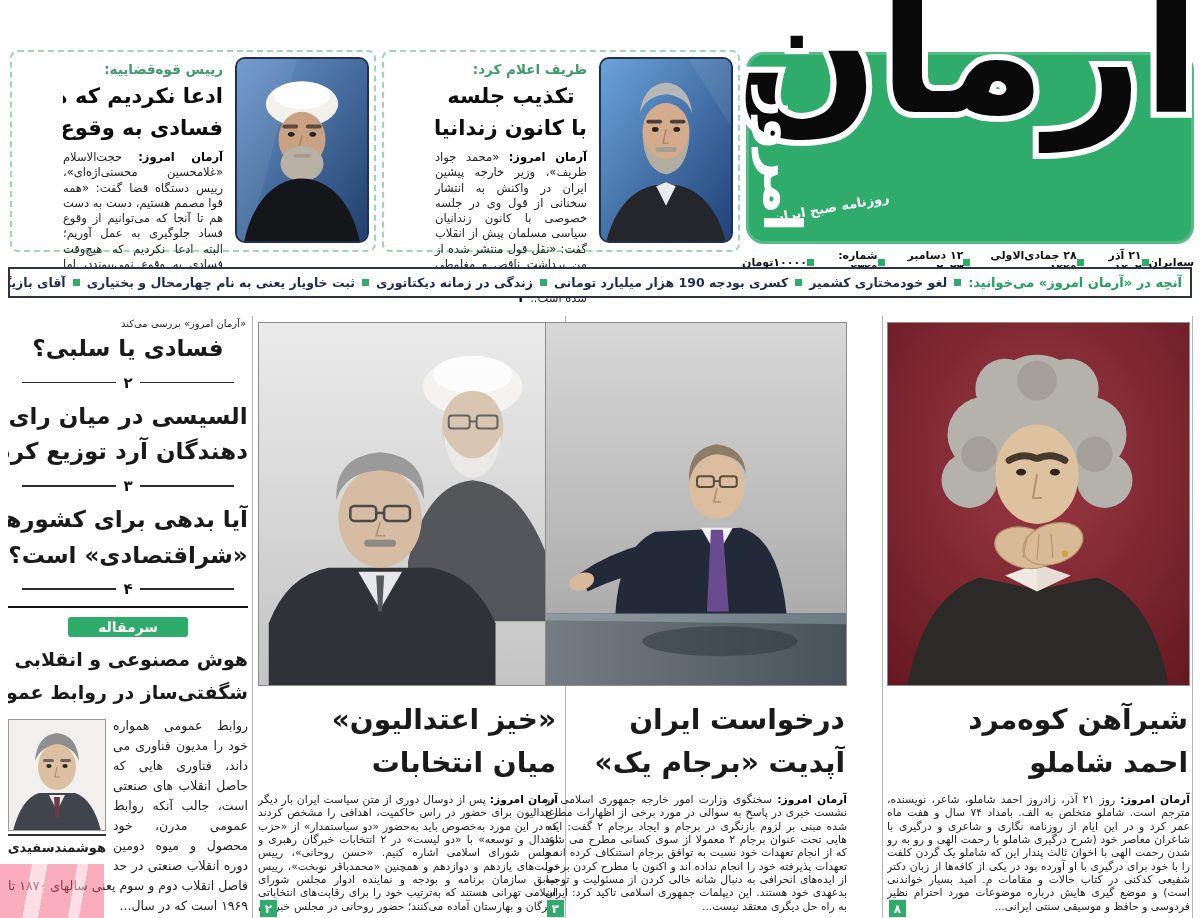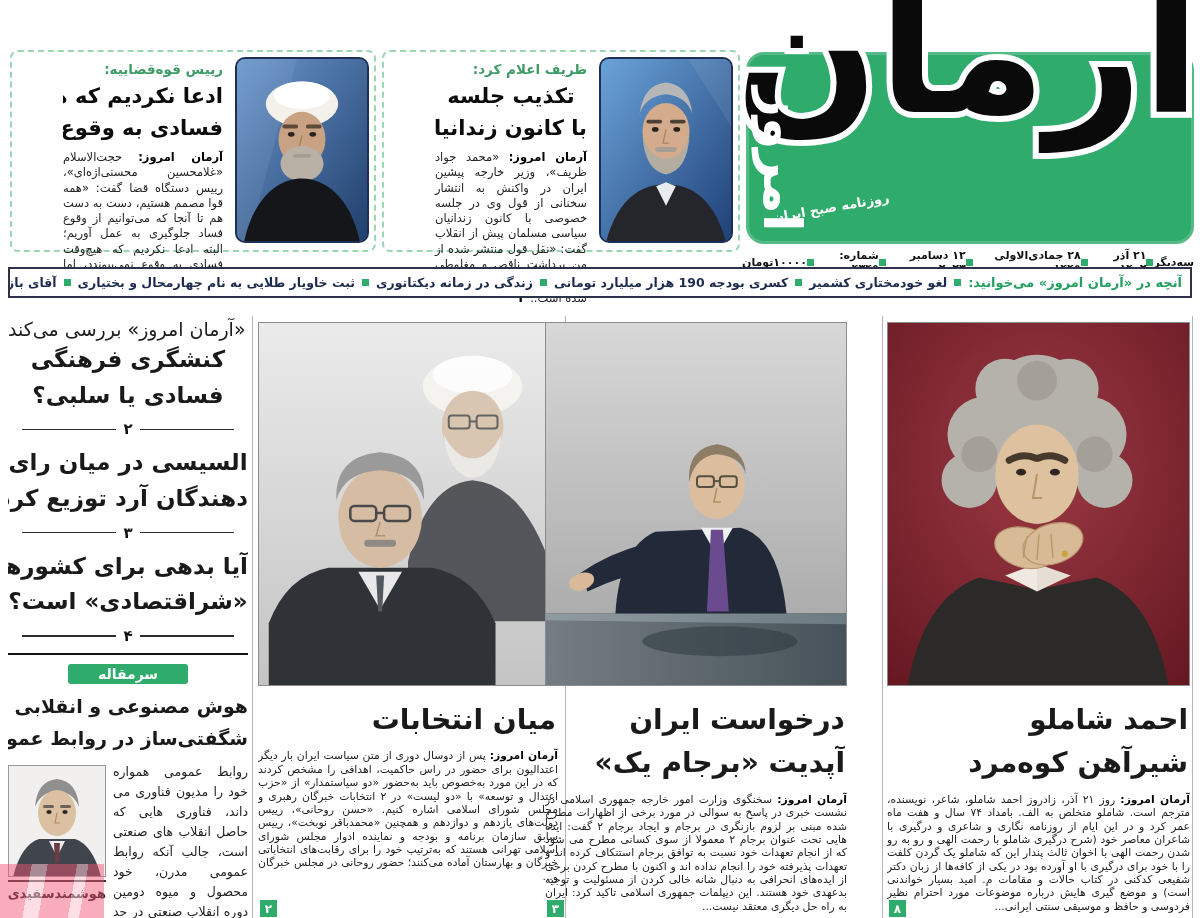--- a/index.html
+++ b/index.html
@@ -35,21 +35,21 @@
   .lead{font-weight:bold;color:#000;}
   .pn{font-weight:bold;font-size:14px;color:#111;padding-right:4px;}
   
   .highlights{position:absolute;left:8px;top:267px;width:1184px;height:31px;border:2px solid #2e3147;
               box-sizing:border-box;display:flex;align-items:center;gap:7px;padding:0 8px;overflow:hidden;background:#fff;}
   .hl-label{font-size:13px;font-weight:bold;color:#23a05f;white-space:nowrap;}
   .hl-item{font-size:12.5px;font-weight:bold;color:#1d2b4e;white-space:nowrap;}
   
   .vline{position:absolute;top:316px;height:602px;width:1px;background:#b5b5b5;}
   .left-col{position:absolute;left:8px;top:316px;width:240px;height:602px;overflow:hidden;}
-  .lc-kicker{font-size:19px;text-align:left;color:#1c1c1c;margin:2px 2px 2px 0;}
+  .lc-kicker{font-size:10px;text-align:right;color:#1c1c1c;margin:2px 2px 2px 0;}
   .lc-title{font-size:23px;font-weight:bold;text-align:center;line-height:1.55;white-space:nowrap;overflow:hidden;}
   .lc-div{display:flex;align-items:center;gap:7px;margin:7px 14px;}
   .lc-div .ln{flex:1;height:1.5px;background:#2c2c2c;}
   .lc-div .num{font-size:15px;font-weight:bold;color:#111;}
   .editorial{margin-top:8px;border-top:2.5px solid #141414;padding-top:9px;}
   .ed-label{display:block;width:fit-content;margin:0 auto;background:#2fab6c;color:#fff;
             font-size:14px;font-weight:bold;padding:2px 30px;border-radius:3px;}
   .ed-title{font-size:19px;font-weight:bold;text-align:right;line-height:1.7;white-space:nowrap;overflow:hidden;}
   .ed-title-wrap{margin-top:6px;}
   .ed-body{margin-top:8px;font-size:12.5px;line-height:1.6;text-align:justify;color:#222;}
@@ -78,21 +78,21 @@
 
 <div class="page">
 
   <div class="mast-box"></div>
   <div class="mast-title stroke">آرمان</div>
   <div class="mast-title fill">آرمان</div>
   <div class="mast-sub">امروز</div>
   <div class="mast-tag">روزنامه صبح ایران</div>
 
   <div class="dateline">
-    <span>سه‌دیگر</span>
+    <span>سه‌ایران</span>
     <span class="sq"></span>
     <span>۲۱ آذر ۱۴۰۲</span>
     <span class="sq"></span>
     <span>۲۸ جمادی‌الاولی ۱۴۴۵</span>
     <span class="sq"></span>
     <span>۱۲ دسامبر ۲۰۲۳</span>
     <span class="sq"></span>
     <span>شماره: ۴۳۴۵</span>
     <span class="sq"></span>
     <span>۱۰۰۰۰تومان</span>
@@ -168,35 +168,34 @@
 
   <div class="highlights">
     <span class="hl-label">آنچه در «آرمان امروز» می‌خوانید:</span>
     <span class="sq"></span>
     <span class="hl-item">لغو خودمختاری کشمیر</span>
     <span class="sq"></span>
     <span class="hl-item">کسری بودجه 190 هزار میلیارد تومانی</span>
     <span class="sq"></span>
     <span class="hl-item">زندگی در زمانه دیکتاتوری</span>
     <span class="sq"></span>
-    <span class="hl-item">ثبت خاویار طلایی به نام چهارمحال و بختیاری</span>
+    <span class="hl-item">ثبت خاویار یعنی به نام چهارمحال و بختیاری</span>
     <span class="sq"></span>
     <span class="hl-item">آقای بازیگر به ۵ سال حبس محکوم شد</span>
 
   </div>
 
   <div class="vline" style="left:252px"></div>
   <div class="vline" style="left:565px"></div>
   <div class="vline" style="left:882px"></div>
   <div class="vline" style="left:1192px"></div>
 
   <div class="left-col">
     <div>
       <div class="lc-kicker">«آرمان امروز» بررسی می‌کند</div>
-      <div class="lc-title">کنشگری فرهنگی</div>
       <div class="lc-title">فسادی یا سلبی؟</div>
       <div class="lc-div">
         <span class="ln"></span>
           <span class="num">۲</span>
           <span class="ln"></span>
       </div>
     </div>
     <div>
       <div class="lc-title">السیسی در میان رای</div>
       <div class="lc-title">دهندگان آرد توزیع کرد!</div>
@@ -272,20 +271,21 @@
         <ellipse cx="122" cy="196" rx="42" ry="50" fill="#d6bca3"></ellipse>
         <path d="M78,178 Q76,134 122,130 Q168,134 166,178 Q158,150 122,148 Q86,150 78,178 Z" fill="#9a9a9a"></path>
         <rect x="92" y="184" width="26" height="15" rx="4" fill="none" stroke="#4a4a4a" stroke-width="2.5"></rect>
         <rect x="126" y="184" width="26" height="15" rx="4" fill="none" stroke="#4a4a4a" stroke-width="2.5"></rect>
         <line x1="118" y1="191" x2="126" y2="191" stroke="#4a4a4a" stroke-width="2.5"></line>
         <rect x="106" y="218" width="32" height="7" rx="3.5" fill="#8f8a84"></rect>
         <path d="M122,200 L118,214 L127,214" stroke="#b09270" stroke-width="1.6" fill="none"></path>
       </svg>
     </div>
     <div class="ms-hl-wrap">
+      <div class="ms-hl">«خیز اعتدالیون»</div>
       <div class="ms-hl">میان انتخابات</div>
     </div>
     <div class="ms-body"><span class="lead">آرمان امروز:</span><span> پس از دوسال دوری از متن سیاست ایران بار دیگر اعتدالیون برای حضور در راس حاکمیت، اهدافی را مشخص کردند که در این مورد به‌خصوص باید به‌حضور «دو سیاستمدار» از «حزب اعتدال و توسعه» با «دو لیست» در ۲ انتخابات خبرگان رهبری و مجلس شورای اسلامی اشاره کنیم. «حسن روحانی»، رییس دولت‌های یازدهم و دوازدهم و همچنین «محمدباقر نوبخت»، رییس سابق سازمان برنامه و بودجه و نماینده ادوار مجلس شورای اسلامی تهرانی هستند که به‌ترتیب خود را برای رقابت‌های انتخاباتی خبرگان و بهارستان آماده می‌کنند؛ حضور روحانی در مجلس خبرگان و...</span></div>
     <div class="badge">۲</div>
   </div>
 
   <div class="main-story ms-3">
     <div class="ms-photo">
       <svg viewBox="0 0 302 364" preserveAspectRatio="xMidYMid slice">
         <defs>
@@ -359,22 +359,22 @@
         <polygon points="184,254 150,242 150,270" fill="#e6ded5"></polygon>
         <g fill="#d9ba97" stroke="#b8976f" stroke-width="1.2">
           <ellipse cx="138" cy="226" rx="31" ry="20" transform="rotate(15 138 226)"></ellipse>
           <ellipse cx="166" cy="222" rx="31" ry="20" transform="rotate(-18 166 222)"></ellipse>
         </g>
         <path d="M140,214 L136,236 M152,212 L150,238 M164,212 L166,236" stroke="#b8976f" stroke-width="1.4" fill="none"></path>
         <circle cx="178" cy="232" r="3.2" fill="#caa53f"></circle>
       </svg>
     </div>
     <div class="ms-hl-wrap">
+      <div class="ms-hl">شیرآهن کوه‌مرد</div>
       <div class="ms-hl">احمد شاملو</div>
-      <div class="ms-hl">شیرآهن کوه‌مرد</div>
     </div>
     <div class="ms-body"><span class="lead">آرمان امروز:</span><span> روز ۲۱ آذر، زادروز احمد شاملو، شاعر، نویسنده، مترجم است. شاملو متخلص به الف. بامداد ۷۴ سال و هفت ماه عمر کرد و در این ایام از روزنامه نگاری و شاعری و درگیری با شاعران معاصر خود (شرح درگیری شاملو با رحمت الهی و رو به رو شدن رحمت الهی با اخوان ثالث پندار این که شاملو یک گردن کلفت را با خود برای درگیری با او آورده بود در یکی از کافه‌ها از زبان دکتر شفیعی کدکنی در کتاب حالات و مقامات م. امید بسیار خواندنی است) و موضع گیری هایش درباره موضوعات مورد احترام نظیر فردوسی و حافظ و موسیقی سنتی ایرانی...</span></div>
     <div class="badge">۸</div>
   </div>
 
   <div class="watermark"></div>
 
 </div>
 
 </body></html>

